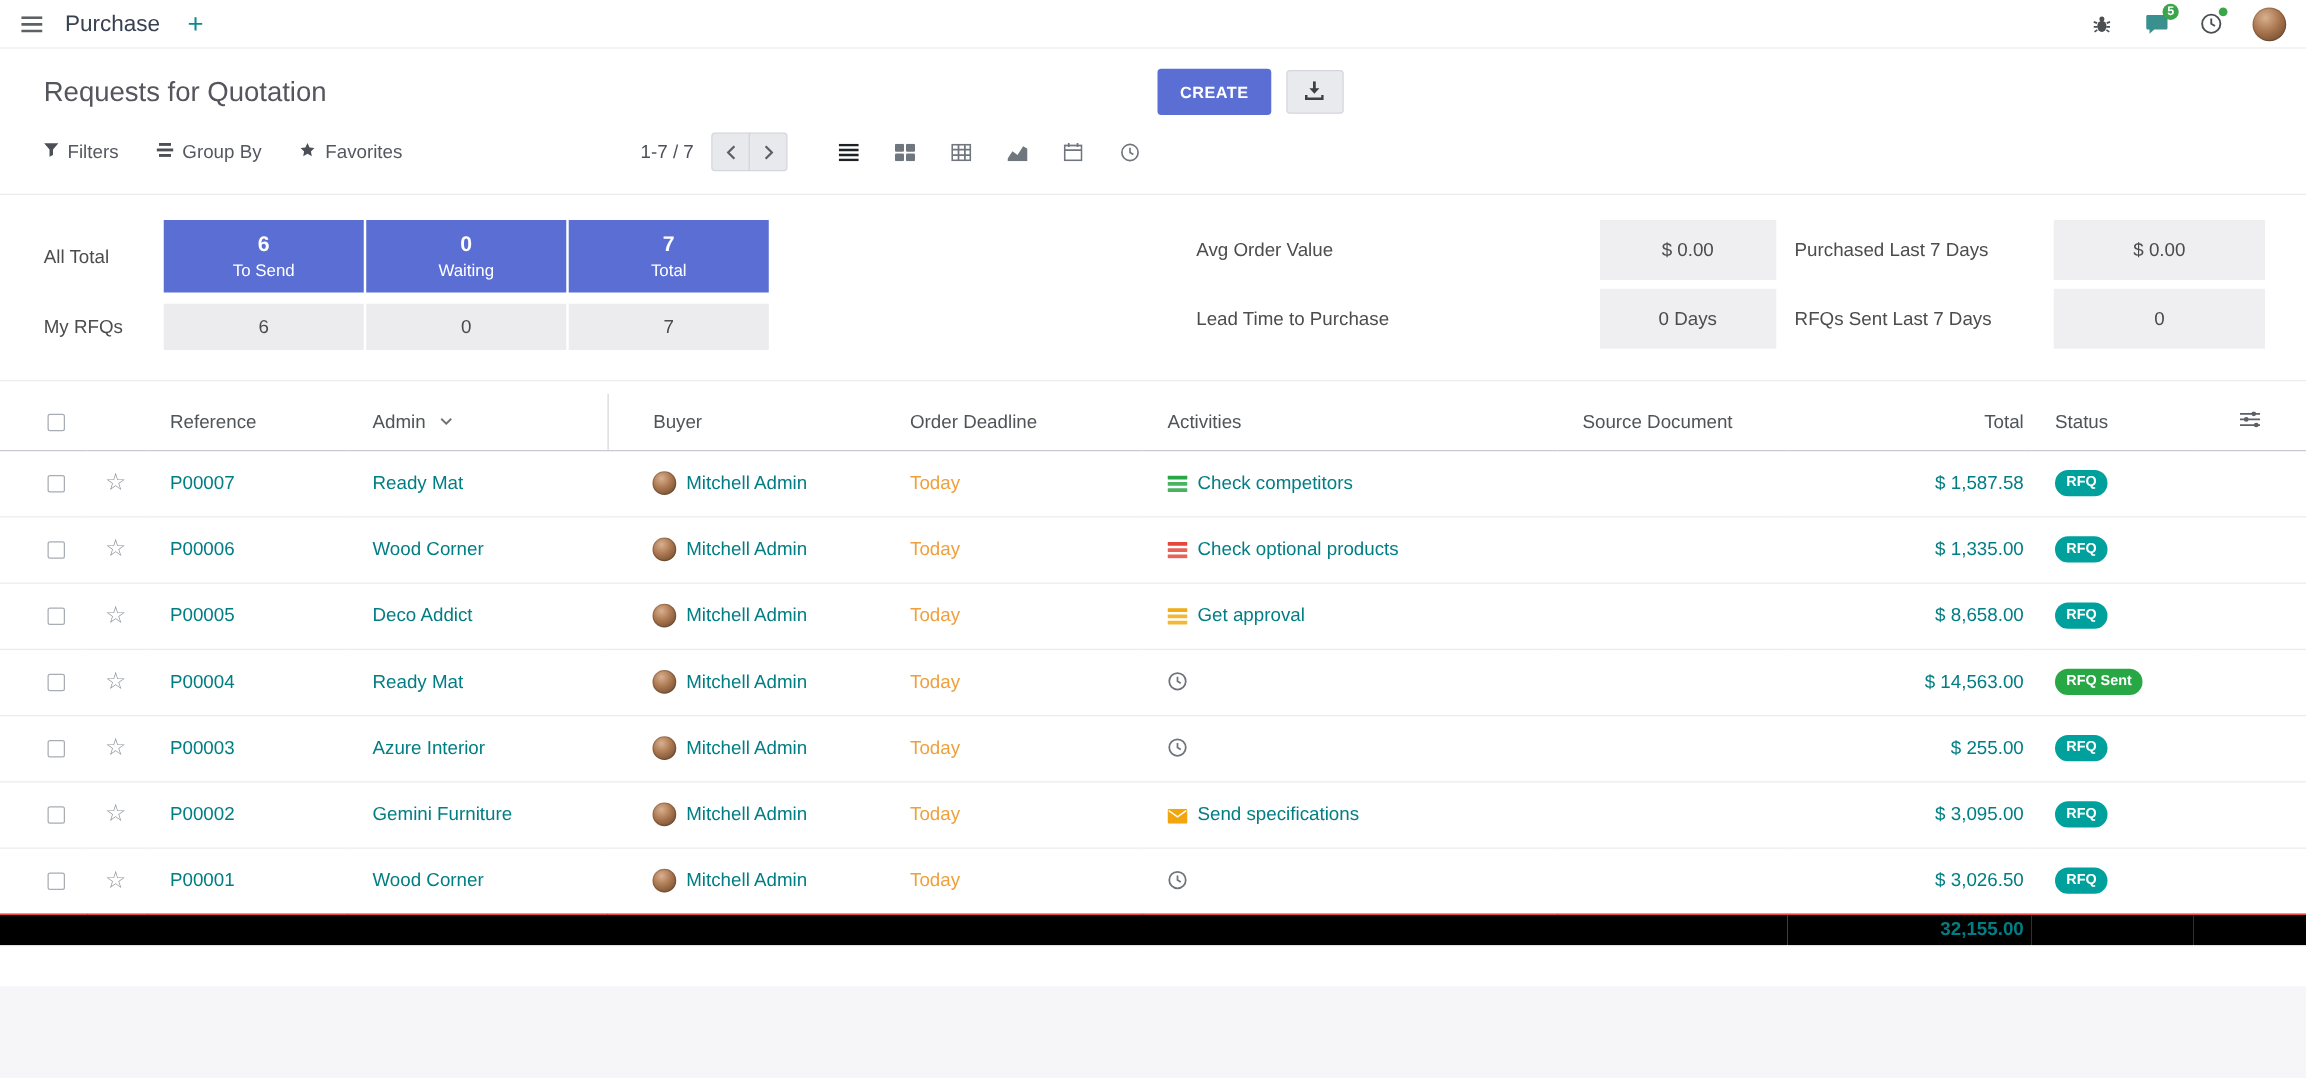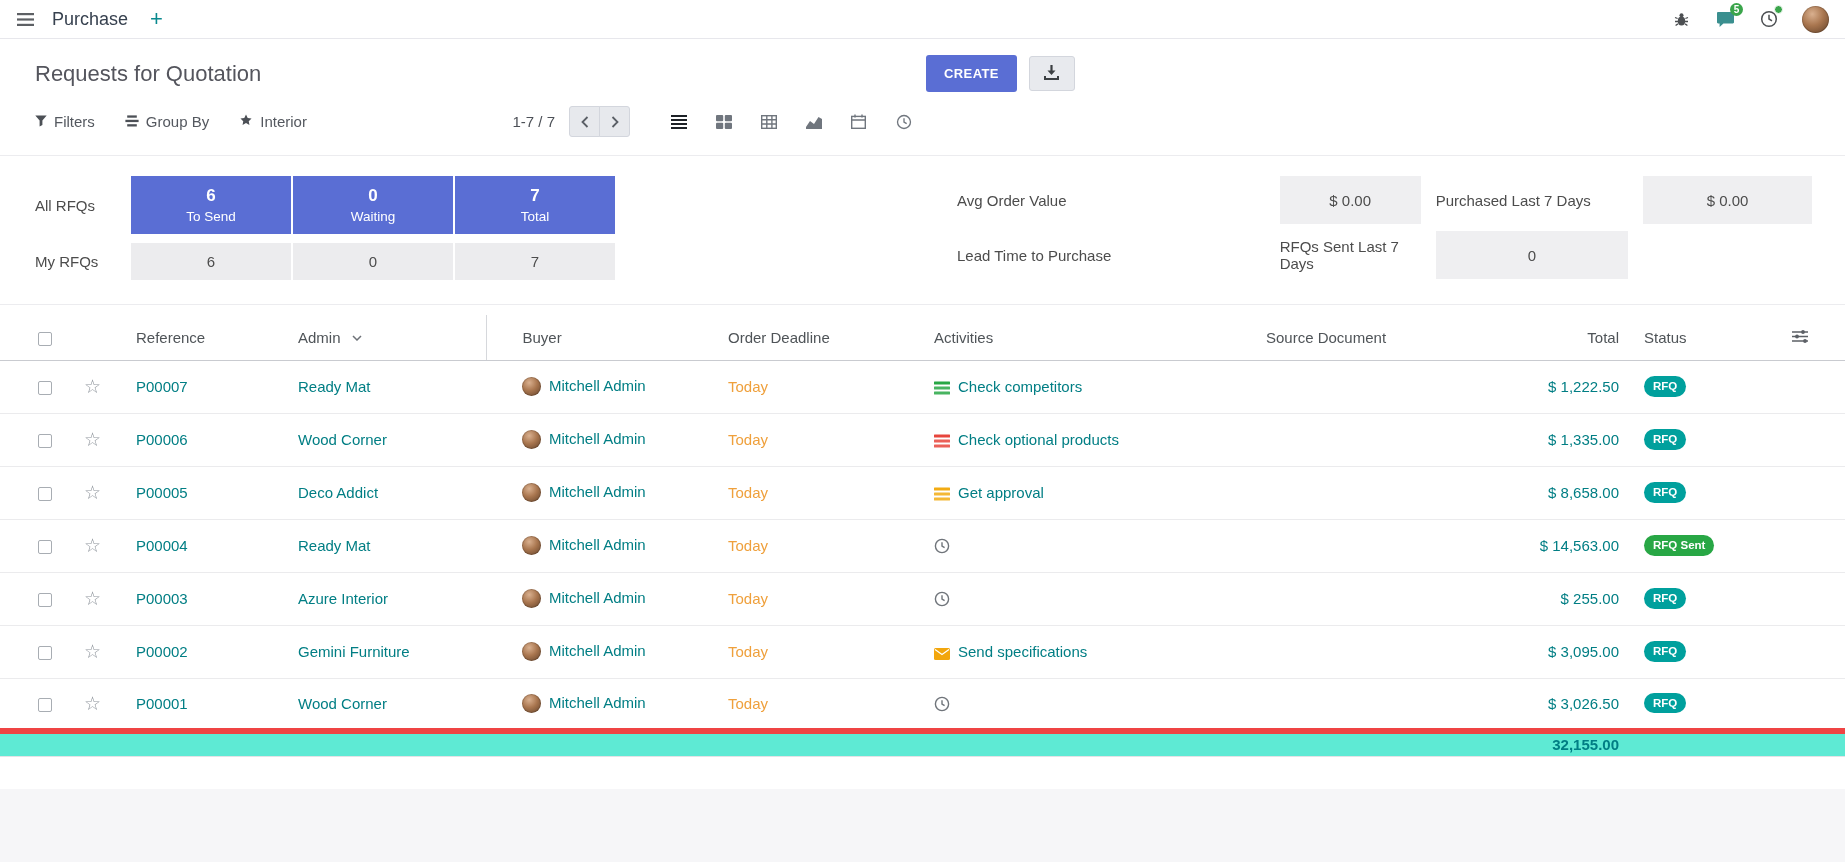--- a/index.html
+++ b/index.html
@@ -83,21 +83,21 @@
   .cb{width:14px;height:14px;border:1px solid #a8adb3;border-radius:2px;background:#fff;display:inline-block;vertical-align:middle;cursor:pointer;}
   .star{font-family:"DejaVu Sans",sans-serif;font-size:19px;color:#8f959c;cursor:pointer;line-height:1;}
   .lnk{color:var(--link-teal);text-decoration:none;cursor:pointer;}
   .today{color:var(--deadline-orange);}
   .avatar-sm{width:19px;height:19px;border-radius:50%;display:inline-block;vertical-align:-5px;margin-right:8px;background:radial-gradient(circle at 38% 30%,#d9b08f 0%,#a9764f 45%,#5e3f28 100%);box-shadow:inset 0 0 0 1px rgba(0,0,0,.15);}
   .act-ic{display:inline-block;vertical-align:-3px;margin-right:8px;line-height:0;}
   .pill{display:inline-block;padding:3px 9px;border-radius:11px;color:#fff;font-size:11.5px;font-weight:700;line-height:1.25;}
   .pill.teal{background:var(--badge-teal);}
   .pill.green{background:var(--badge-green);}
   .hdr-caret{display:inline-block;margin-left:7px;line-height:0;vertical-align:2px;}
-  tfoot td{background:#5eead4;border-top:6px solid #ef4444;border-bottom:1px solid #e3e3e6;height:25px;padding:0;vertical-align:middle;}
+  tfoot td{background:#000000;border-top:1px solid #ef4444;border-bottom:1px solid #e3e3e6;height:25px;padding:0;vertical-align:middle;}
   .foot-total{font-weight:700;color:#45494e;font-size:15px;}
 </style>
 </head>
 <body>
 
 <nav class="navbar">
   <div class="nav-left">
     <span class="nav-icon-btn">
       <svg width="17" height="13" viewBox="0 0 17 13">
           <g fill="#5d6064">
@@ -171,21 +171,21 @@
             </svg>
         </span>
         <span>Group By</span>
       </button>
       <button class="tool-btn">
         <span>
           <svg width="14" height="14" viewBox="0 0 24 24" fill="#4c5056">
               <path d="M12 2.5l2.9 6 6.6.9-4.8 4.6 1.2 6.5-5.9-3.2-5.9 3.2 1.2-6.5L2.5 9.4l6.6-.9z"></path>
             </svg>
         </span>
-        <span>Interior</span>
+        <span>Favorites</span>
       </button>
 
       <div class="pager">
         <span class="pager-text">1-7 / 7</span>
         <span class="pager-nav">
           <span class="pager-btn prev">
             <svg width="8" height="12" viewBox="0 0 8 12" fill="none" stroke="#5a5f66" stroke-width="1.8">
                 <path d="M6.5 1L1.5 6l5 5"></path>
               </svg>
           </span>
@@ -236,21 +236,21 @@
               <circle cx="9" cy="9" r="7.3"></circle>
               <path d="M9 4.8V9l3 1.8"></path>
             </svg>
         </span>
       </div>
     </div>
   </div>
 
   <div class="dashboard">
     <div class="dash-labels">
-      <div class="dash-label">All RFQs</div>
+      <div class="dash-label">All Total</div>
       <div class="dash-label my">My RFQs</div>
     </div>
     <div class="dash-cards">
       <div class="dash-card-col">
         <div class="card-blue">
           <span class="card-count">6</span>
           <span class="card-label">To Send</span>
         </div>
         <div class="card-gray">
           <span>6</span>
@@ -274,20 +274,21 @@
           <span>7</span>
         </div>
       </div>
     </div>
     <div class="dash-right">
       <div class="metric-label">Avg Order Value</div>
       <div class="metric-value">$ 0.00</div>
       <div class="metric-label">Purchased Last 7 Days</div>
       <div class="metric-value">$ 0.00</div>
       <div class="metric-label">Lead Time to Purchase</div>
+      <div class="metric-value">0 Days</div>
       <div class="metric-label">RFQs Sent Last 7 Days</div>
       <div class="metric-value">0</div>
     </div>
   </div>
 
   <table class="rfq">
     <colgroup>
       <col style="width:70px">
         <col style="width:48px">
         <col style="width:160px">
@@ -336,21 +337,21 @@
           <td class="c-ref"><a class="lnk">P00007</a></td>
           <td class="c-vendor"><a class="lnk">Ready Mat</a></td>
           <td class="c-buyer"><span class="avatar-sm"></span><a class="lnk">Mitchell Admin</a></td>
           <td class="c-deadline"><span class="today">Today</span></td>
           <td class="c-activity"><span class="act-ic"><svg width="16" height="14" viewBox="0 0 16 14" fill="#28a745">
                 <rect x="0" y="0.5" width="16" height="3" rx="0.5"></rect>
                 <rect x="0" y="5.5" width="16" height="3" rx="0.5" opacity="0.85"></rect>
                 <rect x="0" y="10.5" width="16" height="3" rx="0.5" opacity="0.85"></rect>
               </svg></span><a class="lnk">Check competitors</a></td>
           <td class="c-source"></td>
-          <td class="c-total">$ 1,222.50</td>
+          <td class="c-total">$ 1,587.58</td>
           <td class="c-status"><span class="pill teal">RFQ</span></td>
           <td class="c-gear"></td>
         </tr>
         <tr>
           <td class="c-check"><span class="cb"></span></td>
           <td class="c-star"><span class="star">☆</span></td>
           <td class="c-ref"><a class="lnk">P00006</a></td>
           <td class="c-vendor"><a class="lnk">Wood Corner</a></td>
           <td class="c-buyer"><span class="avatar-sm"></span><a class="lnk">Mitchell Admin</a></td>
           <td class="c-deadline"><span class="today">Today</span></td>

